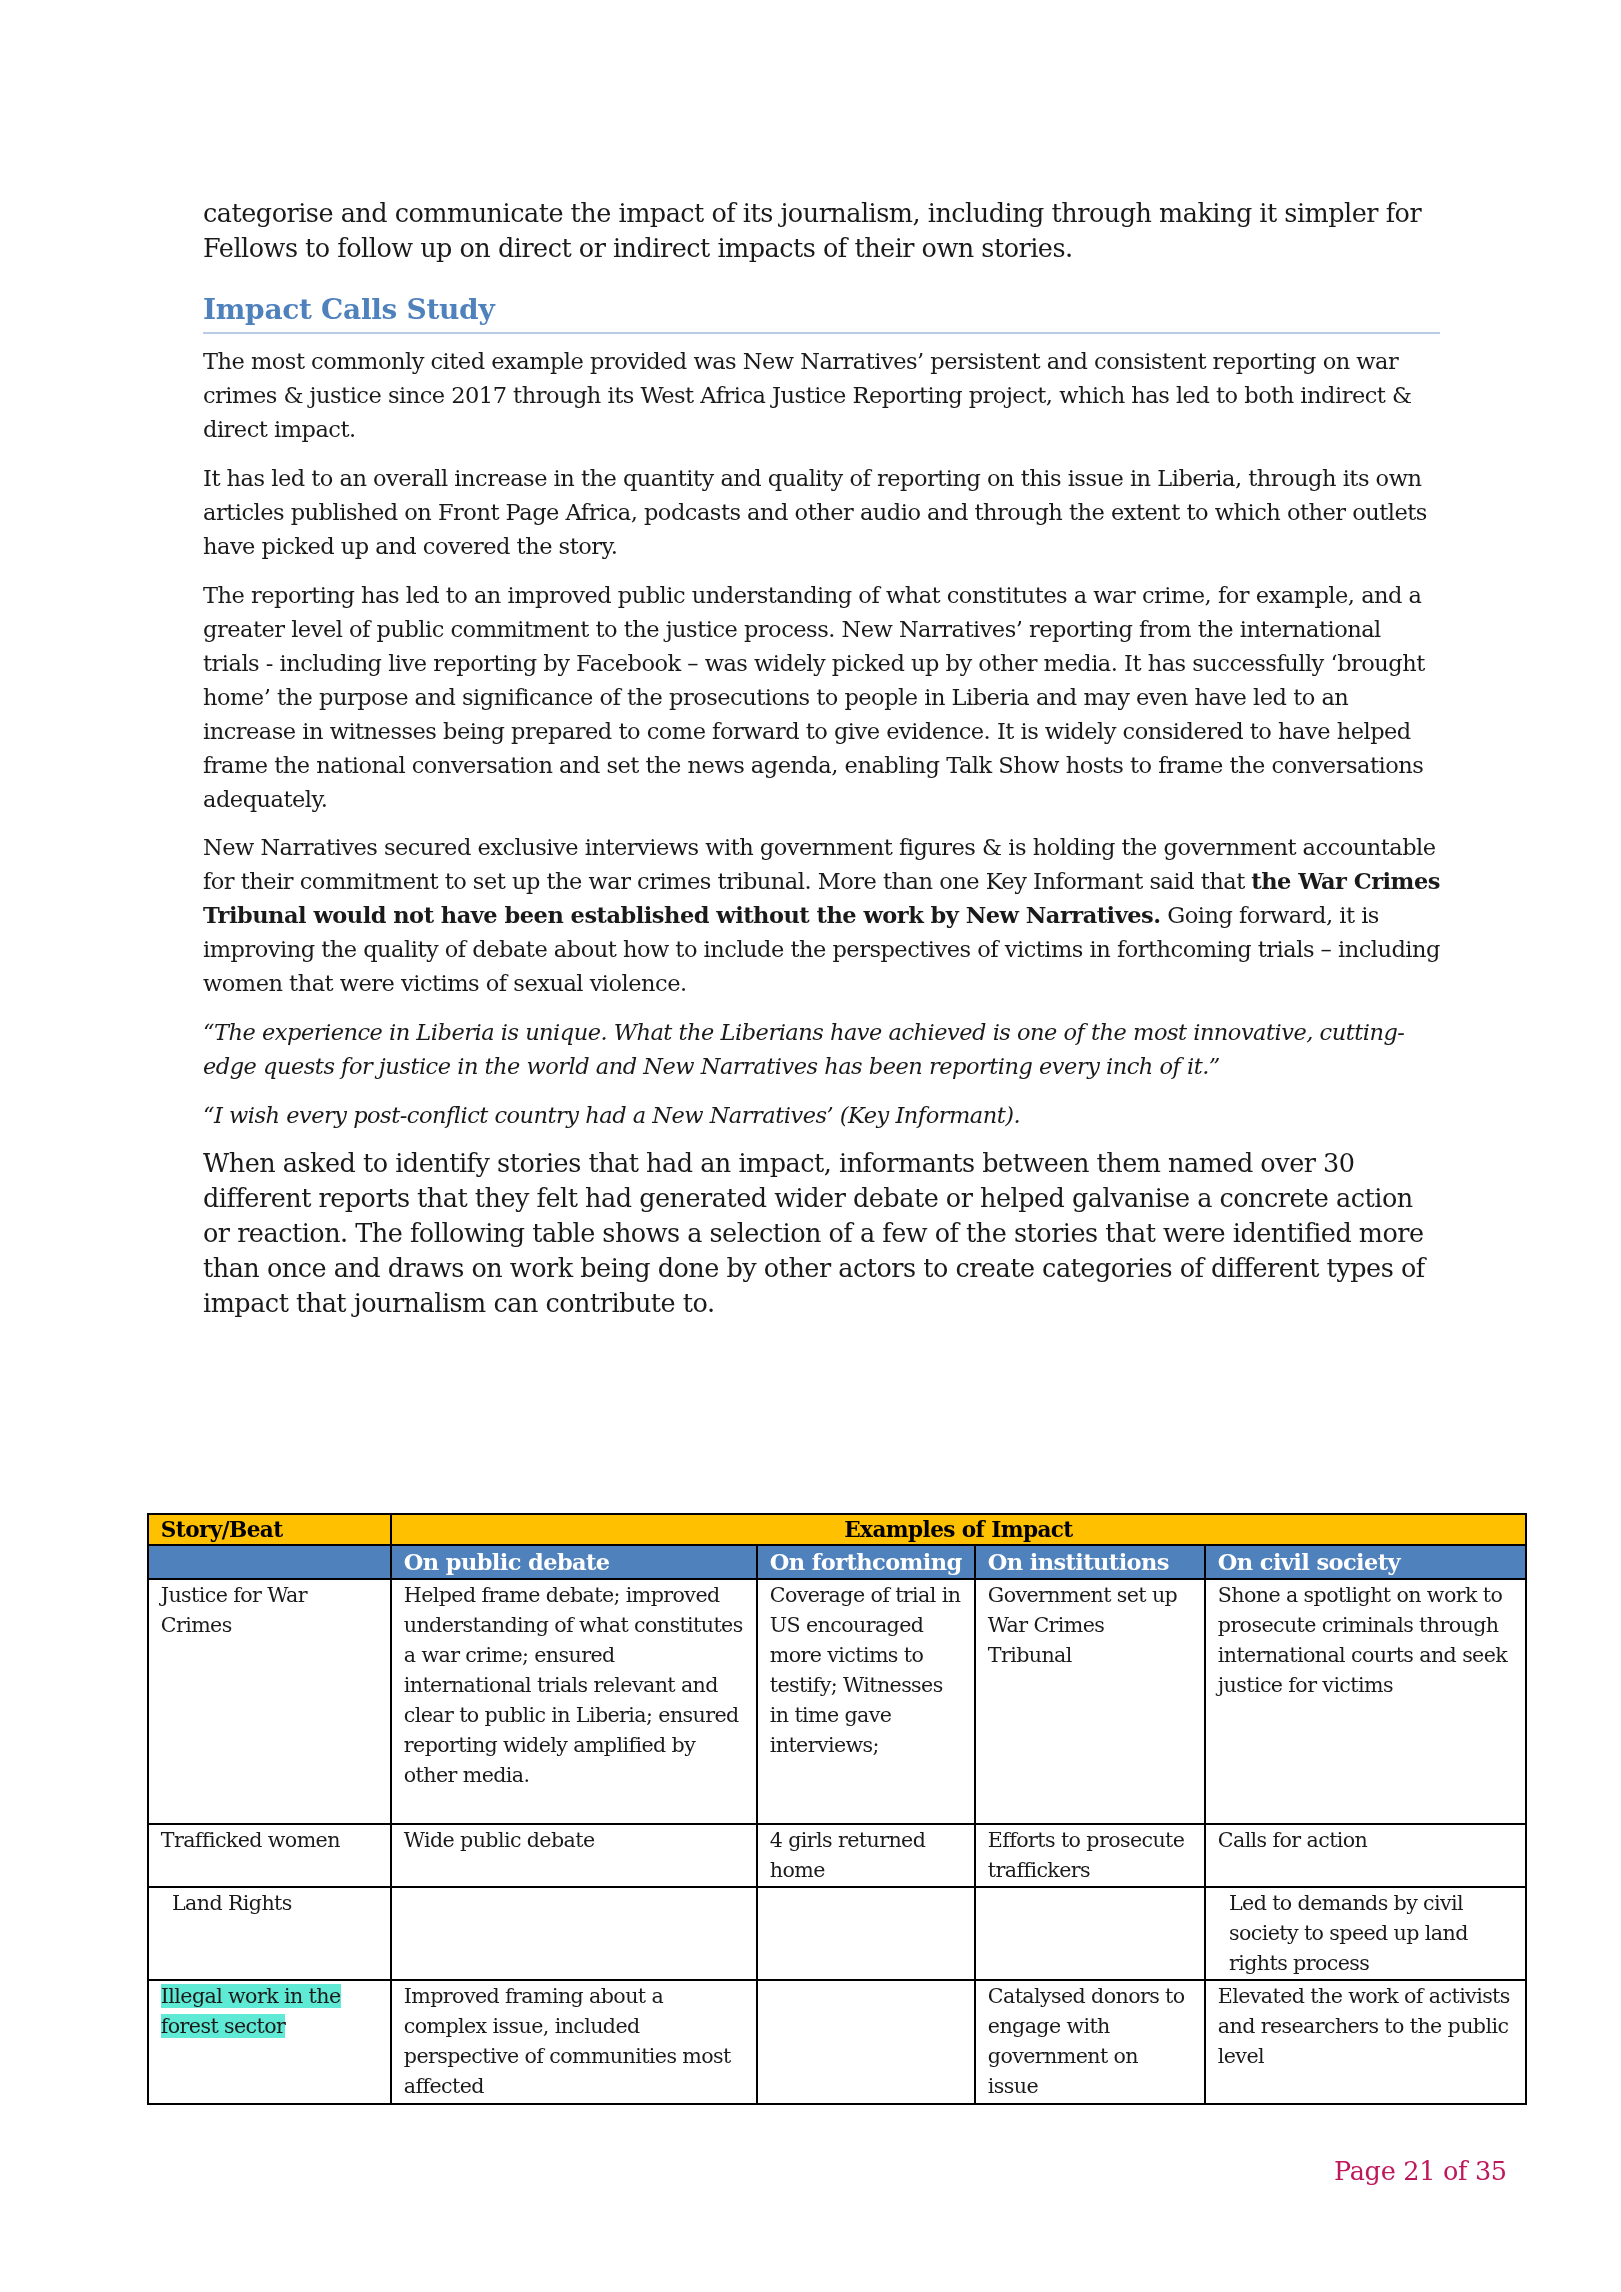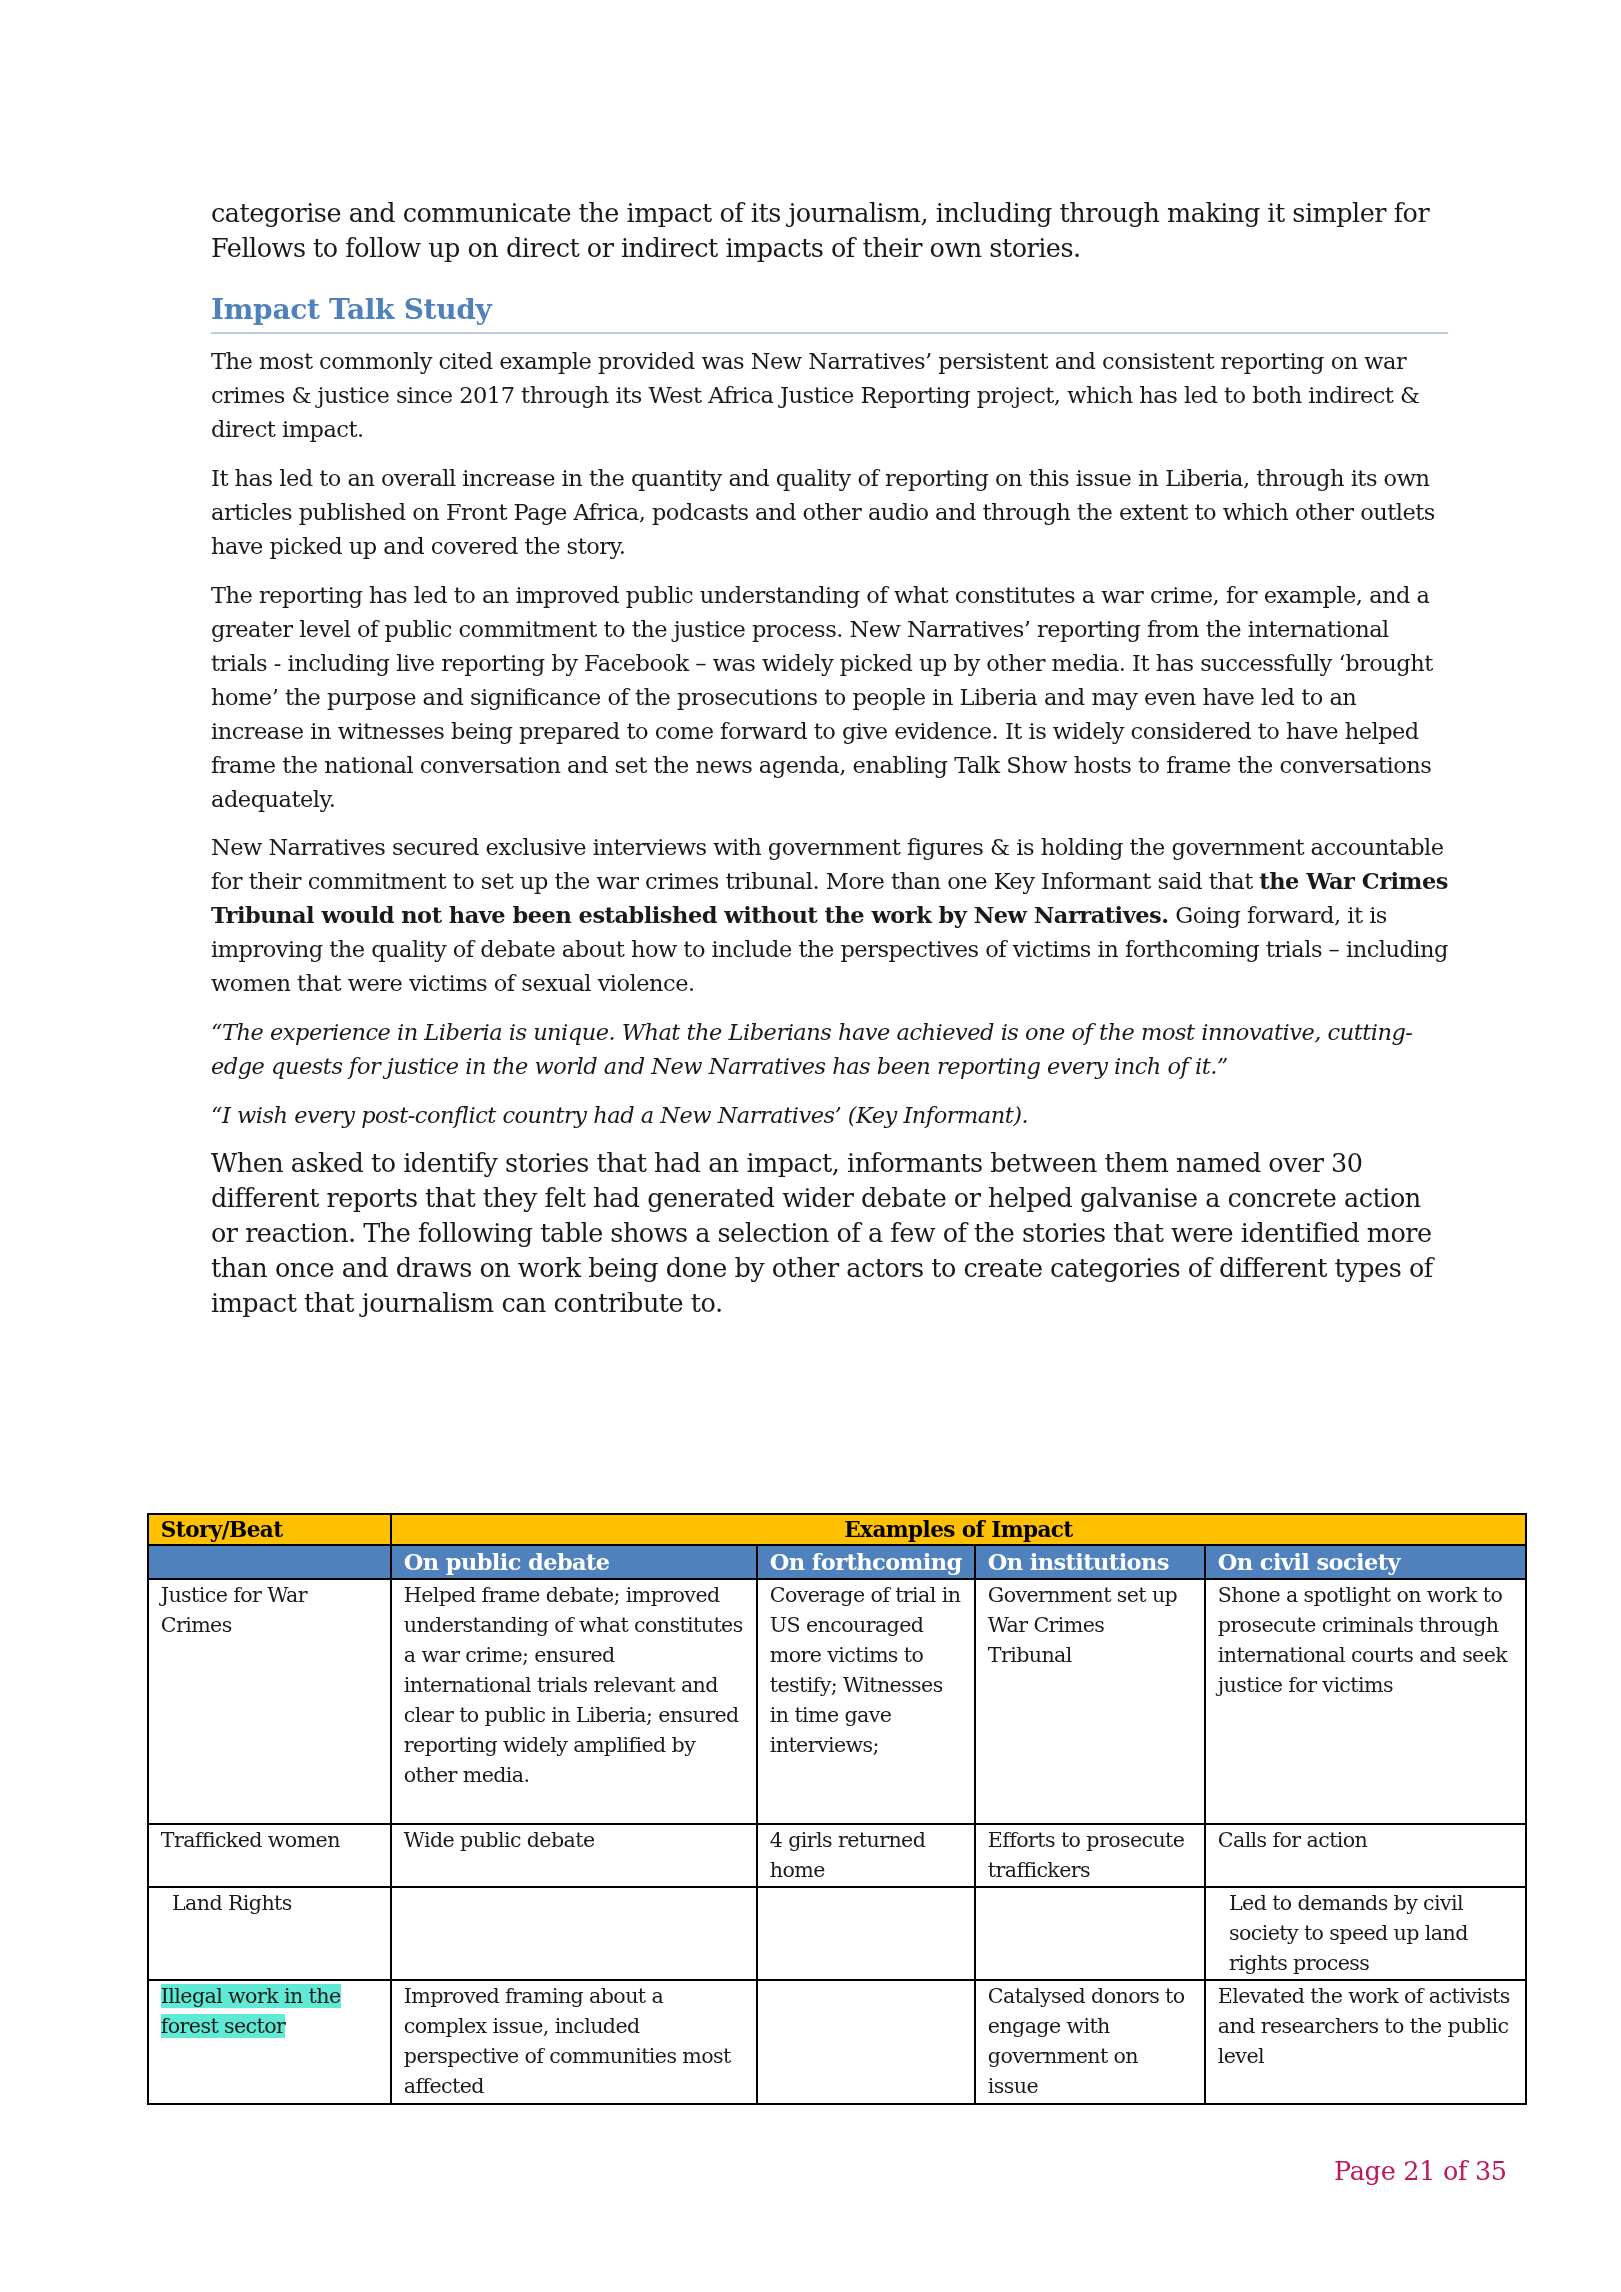--- a/index.html
+++ b/index.html
@@ -2,21 +2,21 @@
 <html><head>
 <meta charset="utf-8">
 <style>
   html, body { margin: 0; padding: 0; background: #ffffff; }
   body {
     width: 1621px; height: 2293px; position: relative; overflow: hidden;
     font-family: "DejaVu Serif", "Liberation Serif", serif;
     color: #1a1a1a;
   }
   .content {
-    position: absolute; left: 211px; top: 196px; width: 1237px;
+    position: absolute; left: 203px; top: 196px; width: 1237px;
   }
   .para {
     font-size: 23px; line-height: 34px; margin: 0 0 14.7px 0;
     letter-spacing: -0.3px;
   }
   .para.lead { font-size: 25.5px; line-height: 35px; letter-spacing: -0.5px; }
   .para.sm { font-size: 22.5px; line-height: 34px; letter-spacing: -0.5px; }
   .para.quote { font-style: italic; }
   .para b { font-weight: bold; }
   .heading {
@@ -52,21 +52,21 @@
     position: absolute; left: 1334px; top: 2156px;
     font-size: 25.5px; color: #be185d; letter-spacing: -0.3px;
   }
 </style>
 </head>
 <body>
 
 <div class="content">
   <p class="para lead">categorise and communicate the impact of its journalism, including through making it simpler for Fellows to follow up on direct or indirect impacts of their own stories.</p>
 
-  <h2 class="heading">Impact Talk Study</h2>
+  <h2 class="heading">Impact Calls Study</h2>
   <p class="para sm">The most commonly cited example provided was New Narratives’ persistent and consistent reporting on war crimes &amp; justice since 2017 through its West Africa Justice Reporting project, which has led to both indirect &amp; direct impact.</p>
   <p class="para sm">It has led to an overall increase in the quantity and quality of reporting on this issue in Liberia, through its own articles published on Front Page Africa, podcasts and other audio and through the extent to which other outlets have picked up and covered the story.</p>
   <p class="para sm">The reporting has led to an improved public understanding of what constitutes a war crime, for example, and a greater level of public commitment to the justice process. New Narratives’ reporting from the international trials - including live reporting by Facebook – was widely picked up by other media. It has successfully ‘brought home’ the purpose and significance of the prosecutions to people in Liberia and may even have led to an increase in witnesses being prepared to come forward to give evidence. It is widely considered to have helped frame the national conversation and set the news agenda, enabling Talk Show hosts to frame the conversations adequately.</p>
   <p class="para sm"><span>New Narratives secured exclusive interviews with government figures &amp; is holding the government accountable for their commitment to set up the war crimes tribunal. More than one Key Informant said that </span><b>the War Crimes Tribunal would not have been established without the work by New Narratives.</b><span> Going forward, it is improving the quality of debate about how to include the perspectives of victims in forthcoming trials – including women that were victims of sexual violence.</span></p>
   <p class="para sm quote">“The experience in Liberia is unique. What the Liberians have achieved is one of the most innovative, cutting-edge quests for justice in the world and New Narratives has been reporting every inch of it.”</p>
   <p class="para sm quote">“I wish every post-conflict country had a New Narratives’ (Key Informant).</p>
 
   <p class="para lead">When asked to identify stories that had an impact, informants between them named over 30 different reports that they felt had generated wider debate or helped galvanise a concrete action or reaction.  The following table shows a selection of a few of the stories that were identified more than once and draws on work being done by other actors to create categories of different types of impact that journalism can contribute to.</p>
 </div>
 

